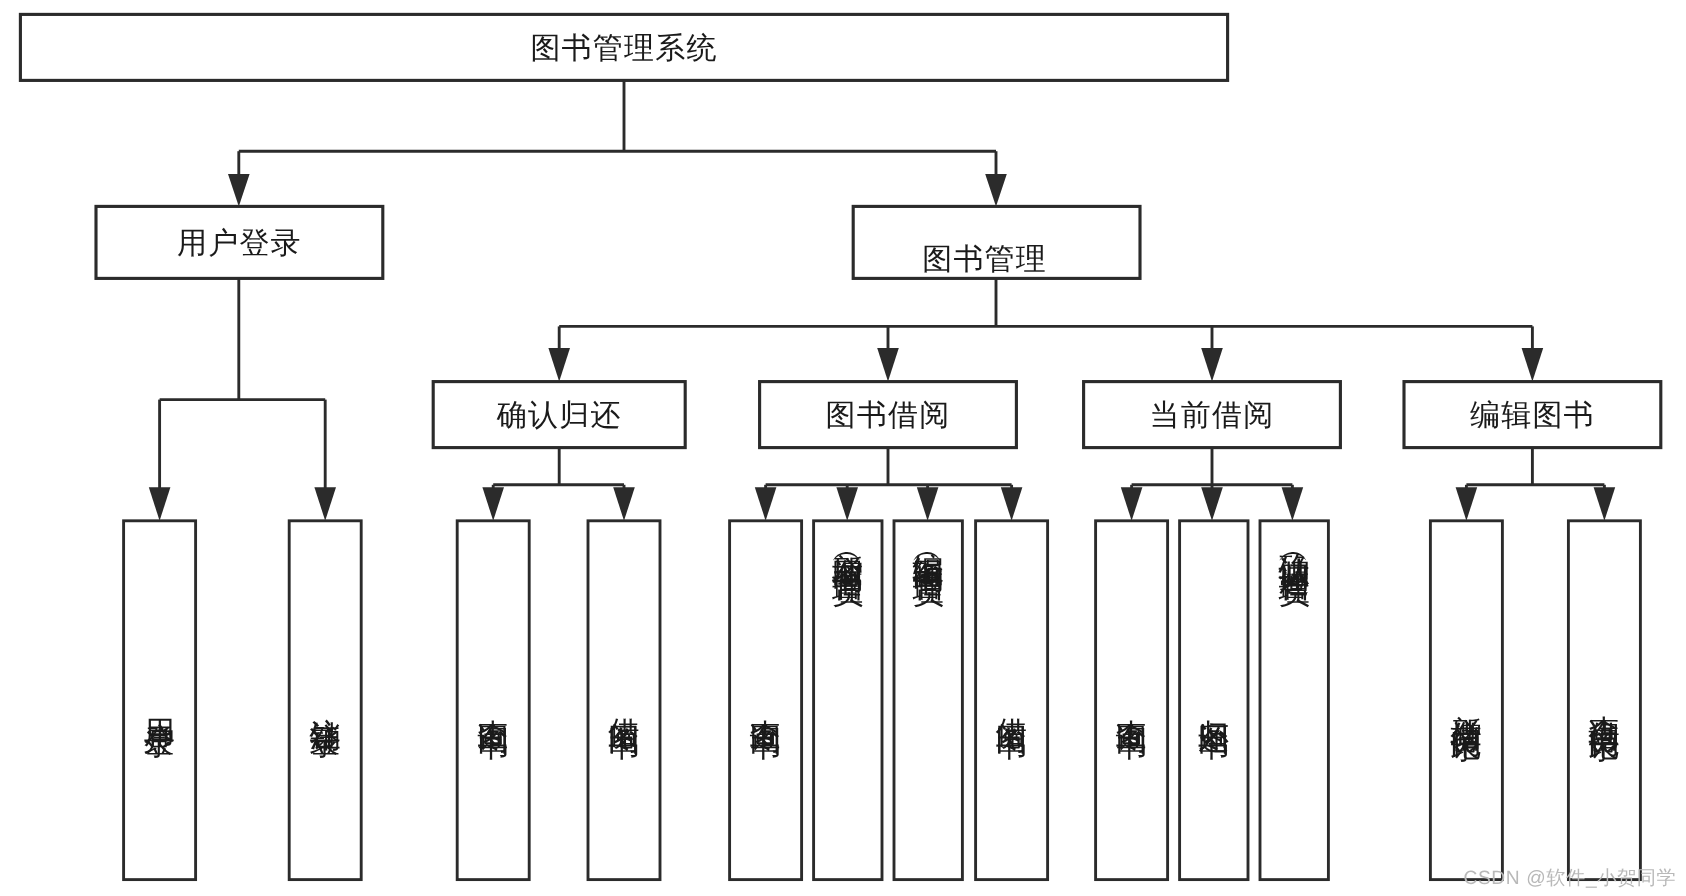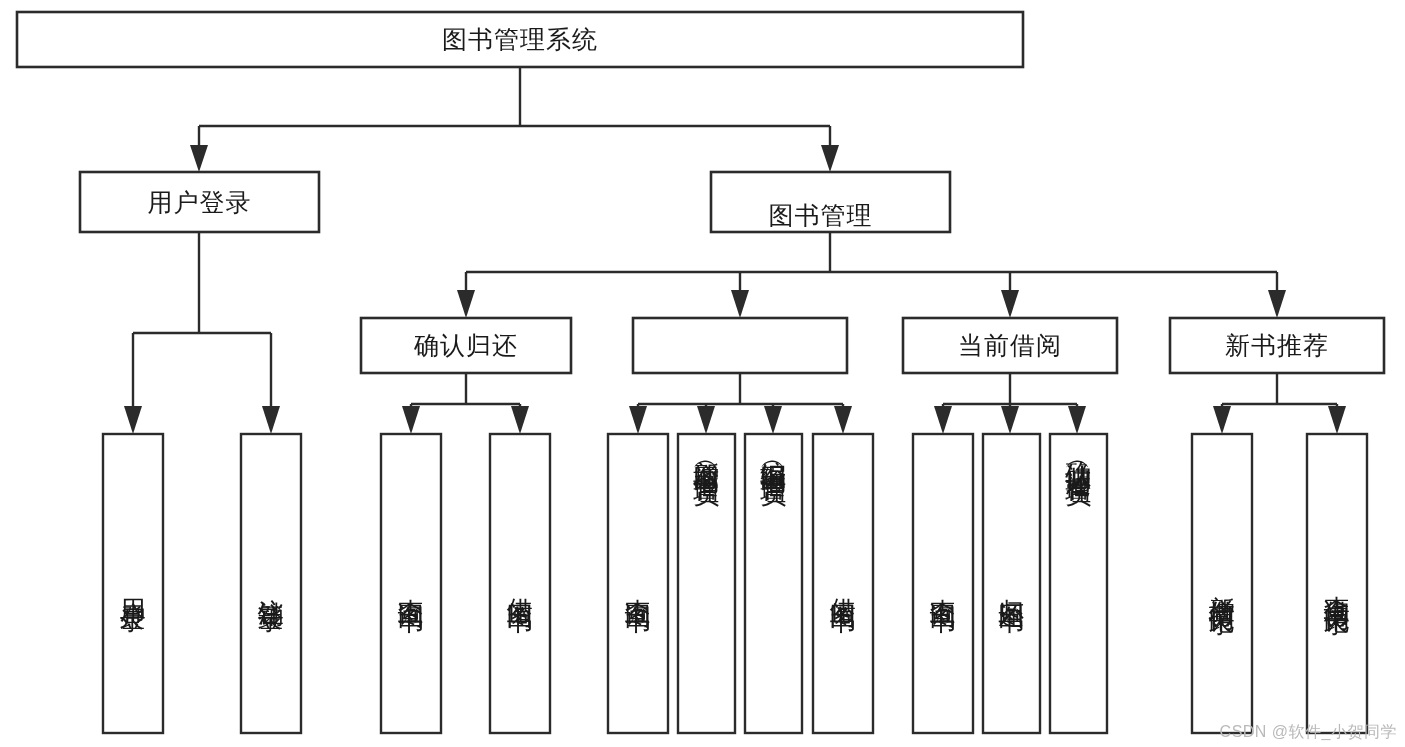--- a/index.html
+++ b/index.html
@@ -196,25 +196,28 @@
   <div class="lvl-text-wrap" style="left:80px; top:172px; width:239px; height:60px;">
     <span>用户登录</span>
   </div>
   <div class="lvl-text-wrap" style="left:711px; top:172px; width:219px; height:60px;align-items:flex-end;">
     <span>图书管理</span>
   </div>
 
   <div class="lvl-text-wrap" style="left:361px; top:318px; width:210px; height:55px;">
     <span>确认归还</span>
   </div>
+  <div class="lvl-text-wrap" style="left:633px; top:318px; width:214px; height:55px;">
+    <span>图书借阅</span>
+  </div>
   <div class="lvl-text-wrap" style="left:903px; top:318px; width:214px; height:55px;">
     <span>当前借阅</span>
   </div>
   <div class="lvl-text-wrap" style="left:1170px; top:318px; width:214px; height:55px;">
-    <span>新书推荐</span>
+    <span>编辑图书</span>
   </div>
 
   <div class="leaf-text-wrap" style="left:103px; top:434px; width:60px; height:299px;">
     <span class="leaf-vert-text">用户登录</span>
   </div>
   <div class="leaf-text-wrap" style="left:241px; top:434px; width:60px; height:299px;">
     <span class="leaf-vert-text">注销登录</span>
   </div>
 
   <div class="leaf-text-wrap" style="left:381px; top:434px; width:60px; height:299px;">

